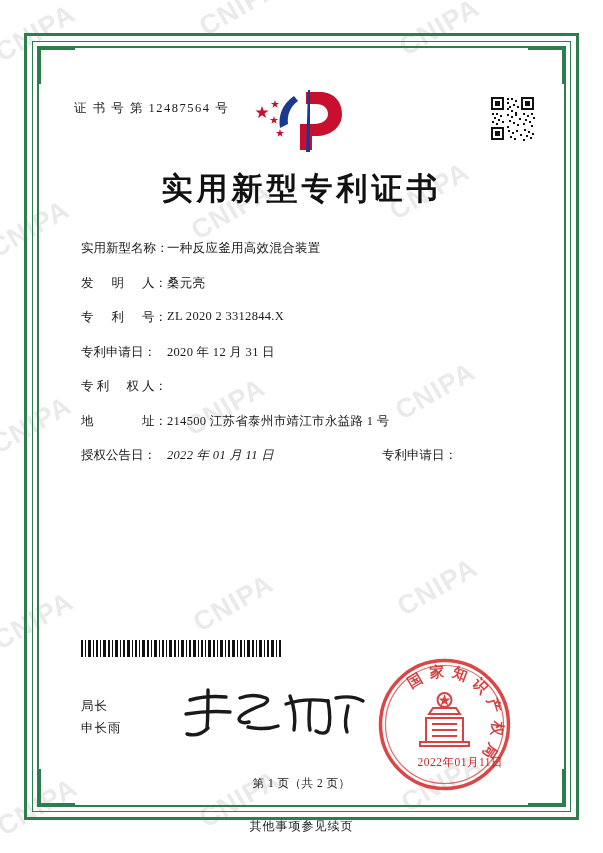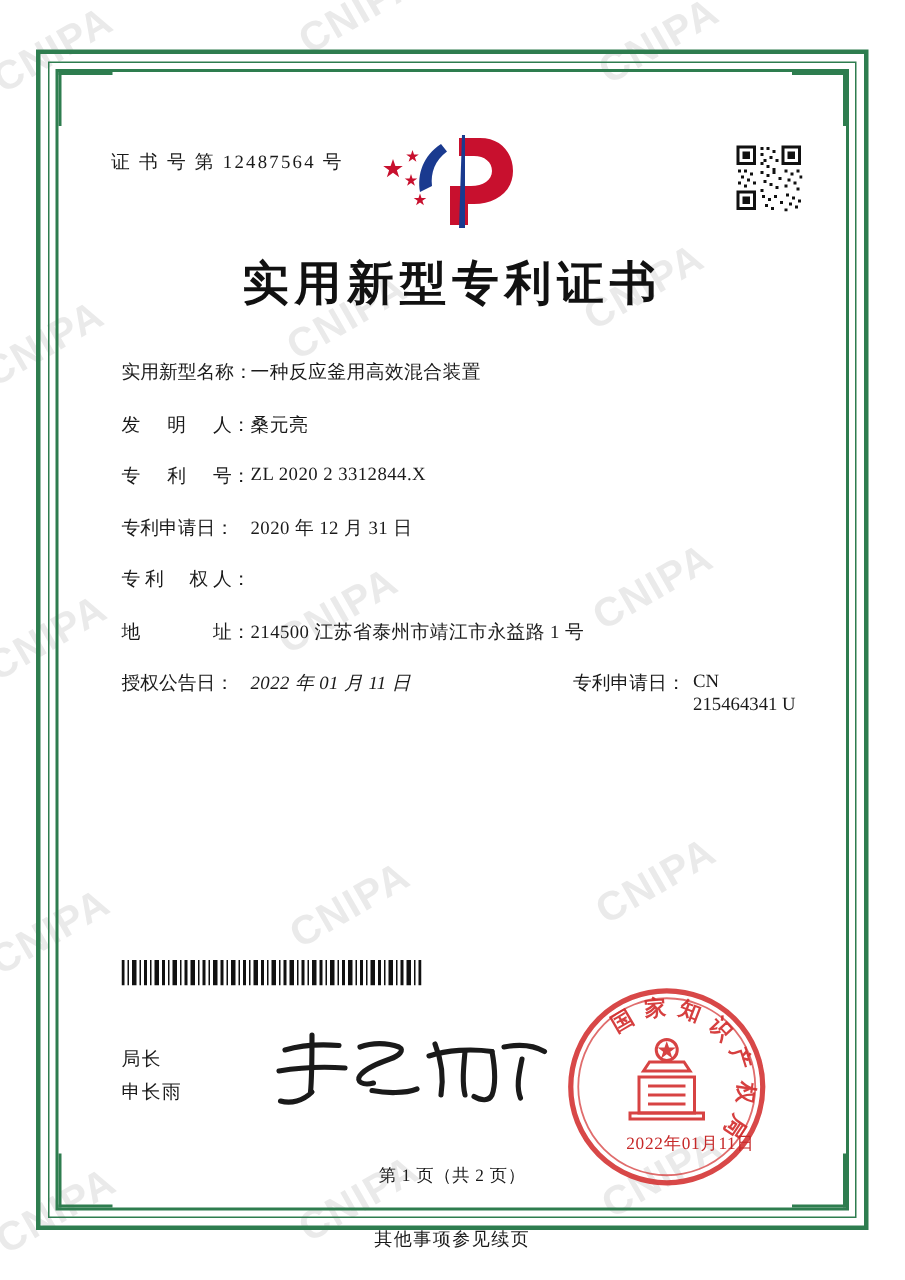--- a/index.html
+++ b/index.html
@@ -396,21 +396,20 @@
         <span>地</span>
         <span>址：</span>
       </div>
       <div class="field-value">214500 江苏省泰州市靖江市永益路 1 号</div>
     </div>
 
     <div class="field-row double">
       <div class="field-label">授权公告日：</div>
       <div class="field-value">2022 年 01 月 11 日</div>
       <div class="field-label2">专利申请日：</div>
-      <div class="field-value2">CN 215464341 U</div>
     </div>
 
   </div>
 
 
   <div class="barcode">
     <svg width="200" height="17" viewBox="0 0 200 17">
       <g fill="#111">
         <rect x="0" y="0" width="2" height="17"></rect>
           <rect x="4" y="0" width="1" height="17"></rect>

